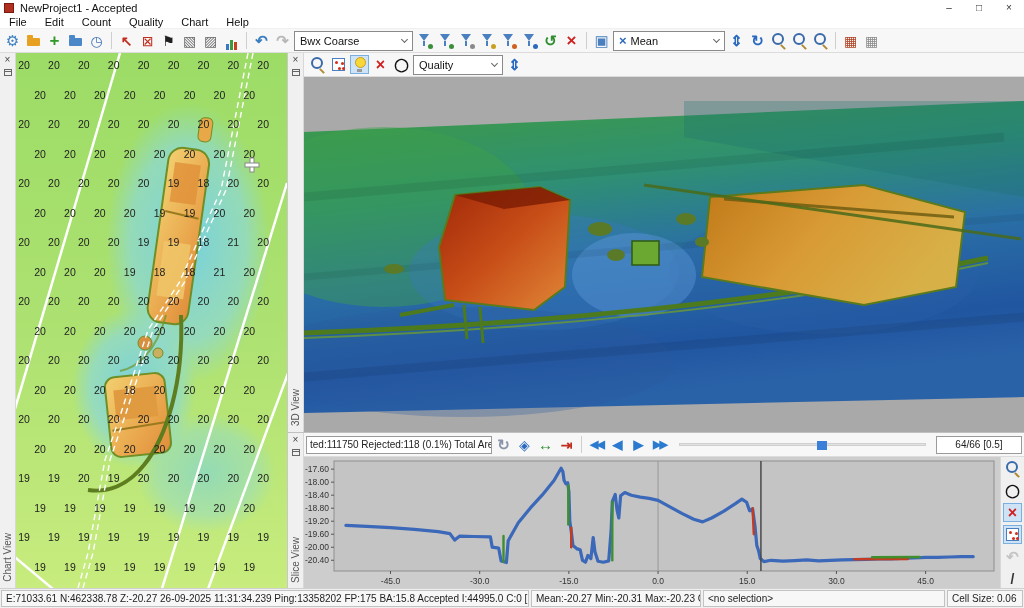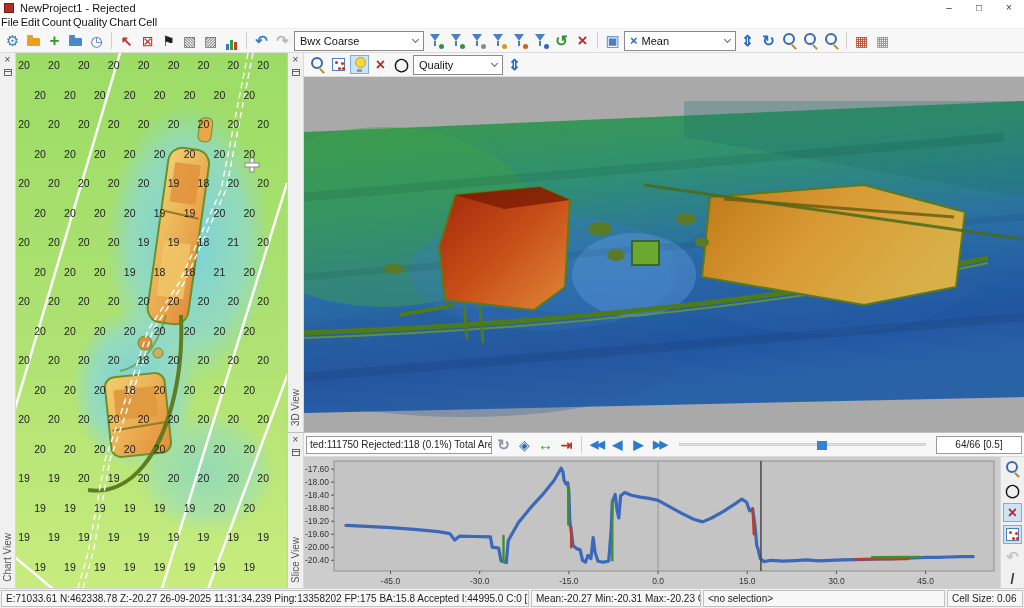--- a/index.html
+++ b/index.html
@@ -7,21 +7,21 @@
   #app { position:relative; width:1024px; height:608px; background:#fff; }
 
   
   #titlebar { position:absolute; left:0; top:0; width:1024px; height:15px; background:#fff; display:flex; align-items:center; font-size:11px; color:#111; }
   #appicon { width:10px; height:10px; margin:0 6px 0 4px; background:#b03020; border:1px solid #7a1a10; }
   #wincontrols { margin-left:auto; display:flex; align-items:center; height:100%; }
   #wincontrols span { width:30px; text-align:center; font-size:10px; color:#333; cursor:default; }
 
   
   #menubar { position:absolute; left:0; top:15px; width:1024px; height:14px; background:#fff; display:flex; align-items:center; font-size:11px; color:#111; border-bottom:1px solid #f0f0f0; }
-  #menubar span { padding:0 1px; }
+  #menubar span { padding:0 9px; }
 
   
   #toolbar { position:absolute; left:0; top:29px; width:1024px; height:24px; background:#f7f7f7; border-bottom:1px solid #dcdcdc; display:flex; align-items:center; padding:0 3px; gap:2px; }
   .icon { display:inline-flex; align-items:center; justify-content:center; width:19px; height:19px; font-size:14px; line-height:1; position:relative; flex:none; }
   .tsep { width:1px; height:17px; background:#cfcfcf; margin:0 3px; flex:none; }
   .icon.active { background:#cfe3f6; box-shadow:0 0 0 1px #7ab0e0 inset; }
 
   .icon.mag::before { content:""; position:absolute; left:3px; top:2px; width:8px; height:8px; border:2px solid #3a6aaa; border-radius:50%; }
   .icon.mag::after { content:""; position:absolute; right:2px; bottom:2px; width:6px; height:2px; background:#b08830; transform:rotate(45deg); }
 
@@ -85,35 +85,35 @@
   #statusbar { position:absolute; left:0; top:588px; width:1024px; height:20px; background:#f0f0f0; border-top:1px solid #d0d0d0; display:flex; align-items:stretch; font-size:10px; color:#222; padding:1px; gap:2px; }
   .sfield { border:1px solid #c2c2c2; background:#f7f7f7; display:flex; align-items:center; padding:0 4px; white-space:nowrap; overflow:hidden; }
 </style>
 </head>
 <body>
 
 <div id="app">
 
   <div id="titlebar">
     <span id="appicon"></span>
-    <span>NewProject1 - Rejected</span>
+    <span>NewProject1 - Accepted</span>
     <div id="wincontrols">
       <span>–</span>
       <span>□</span>
       <span>×</span>
     </div>
   </div>
 
   <div id="menubar">
     <span>File</span>
     <span>Edit</span>
     <span>Count</span>
     <span>Quality</span>
     <span>Chart</span>
-    <span>Cell</span>
+    <span>Help</span>
   </div>
 
   <div id="toolbar">
     <span style="display:flex;align-items:center;gap:2px;">
         <span class="icon glyph" style="color: rgb(58, 126, 192); font-size: 15px;">⚙</span>
         <span class="icon folder" style="--c: #e8a020;"></span>
         <span class="icon glyph" style="color: rgb(47, 154, 40); font-weight: 700; font-size: 17px;">+</span>
         <span class="icon folder" style="--c: #4a88c8;"></span>
         <span class="icon glyph" style="color: rgb(74, 120, 184); font-size: 14px;">◷</span>
         <span class="tsep"></span>
@@ -124,21 +124,21 @@
         <span class="icon glyph" style="color: rgb(106, 106, 106);">▨</span>
         <span class="icon bars">
           <i style="height: 6px;"></i>
           <i style="height: 10px;"></i>
           <i style="height: 8px;"></i>
         </span>
         <span class="tsep"></span>
         <span class="icon glyph" style="color: rgb(58, 126, 192); font-weight: 700; font-size: 15px;">↶</span>
         <span class="icon glyph" style="color: rgb(184, 184, 184); font-weight: 700; font-size: 15px;">↷</span>
       </span>
-    <div class="combo" style="width:130px;">
+    <div class="combo" style="width:119px;">
       <span>Bwx Coarse</span>
       <span class="caret"></span>
     </div>
     <span style="display:flex;align-items:center;gap:2px;">
         <span class="icon spray">
           <i style="background: rgb(58, 143, 58);"></i>
         </span>
         <span class="icon spray">
           <i style="background: rgb(58, 143, 58);"></i>
         </span>

